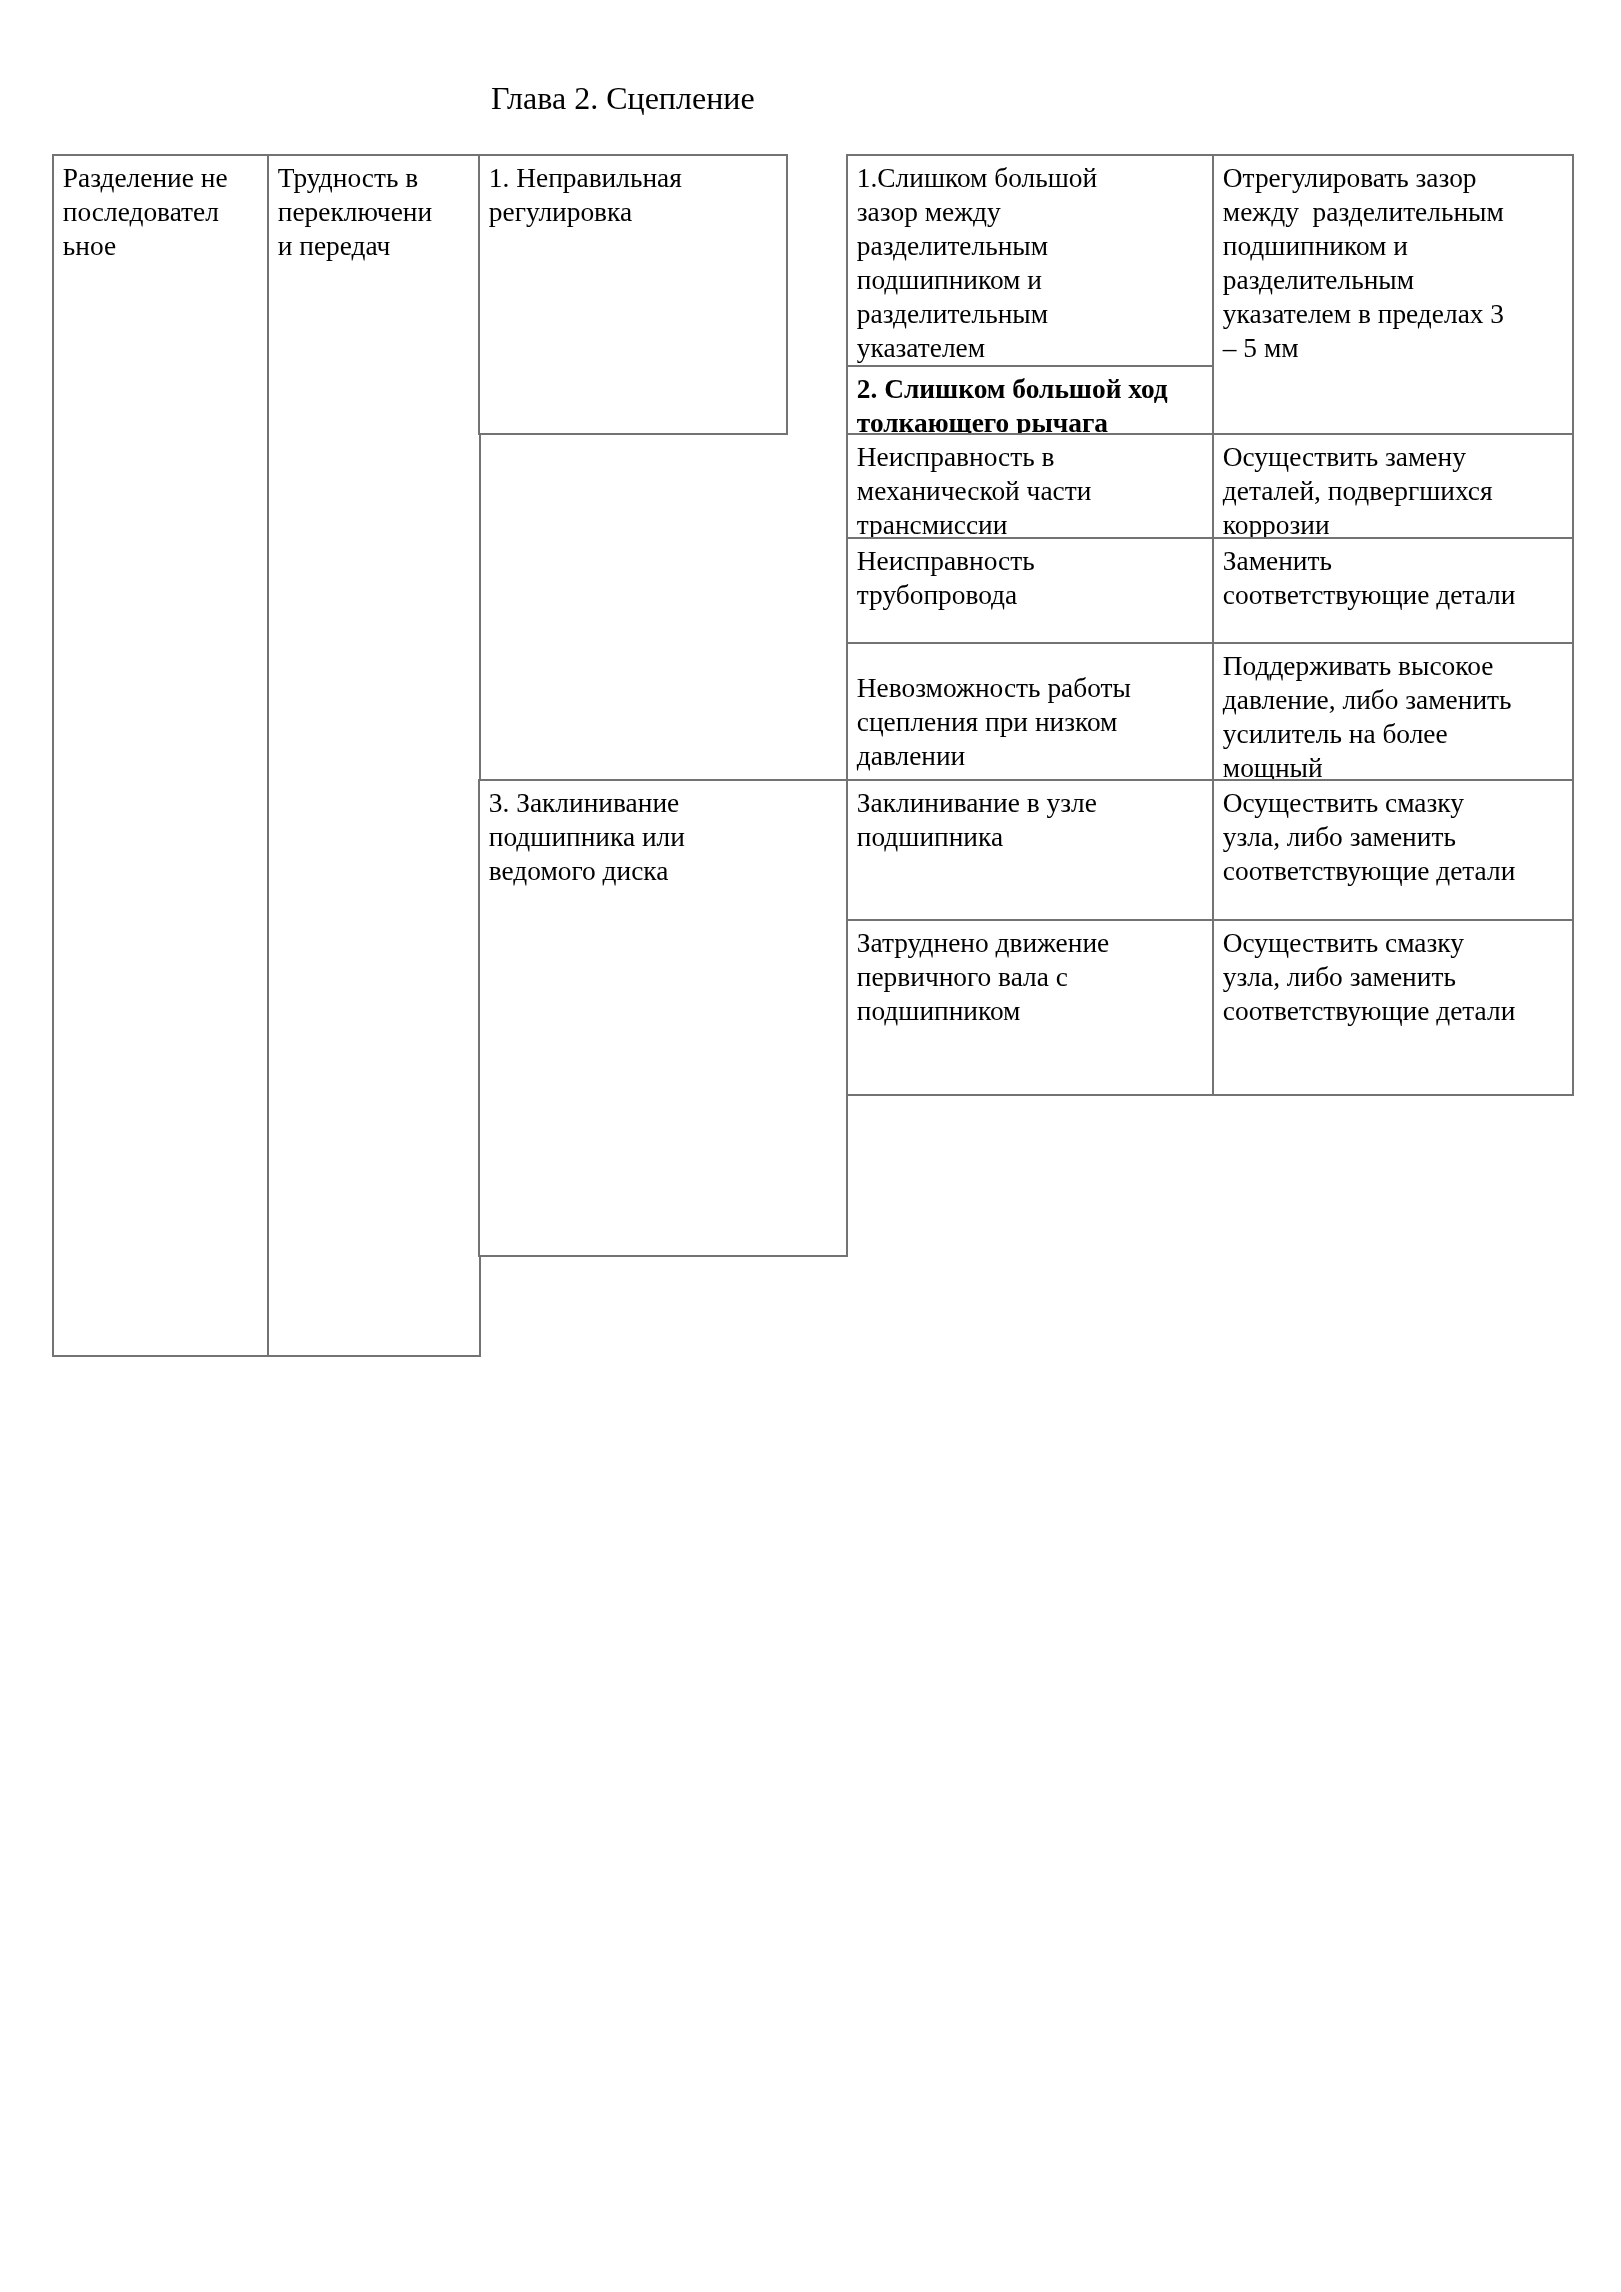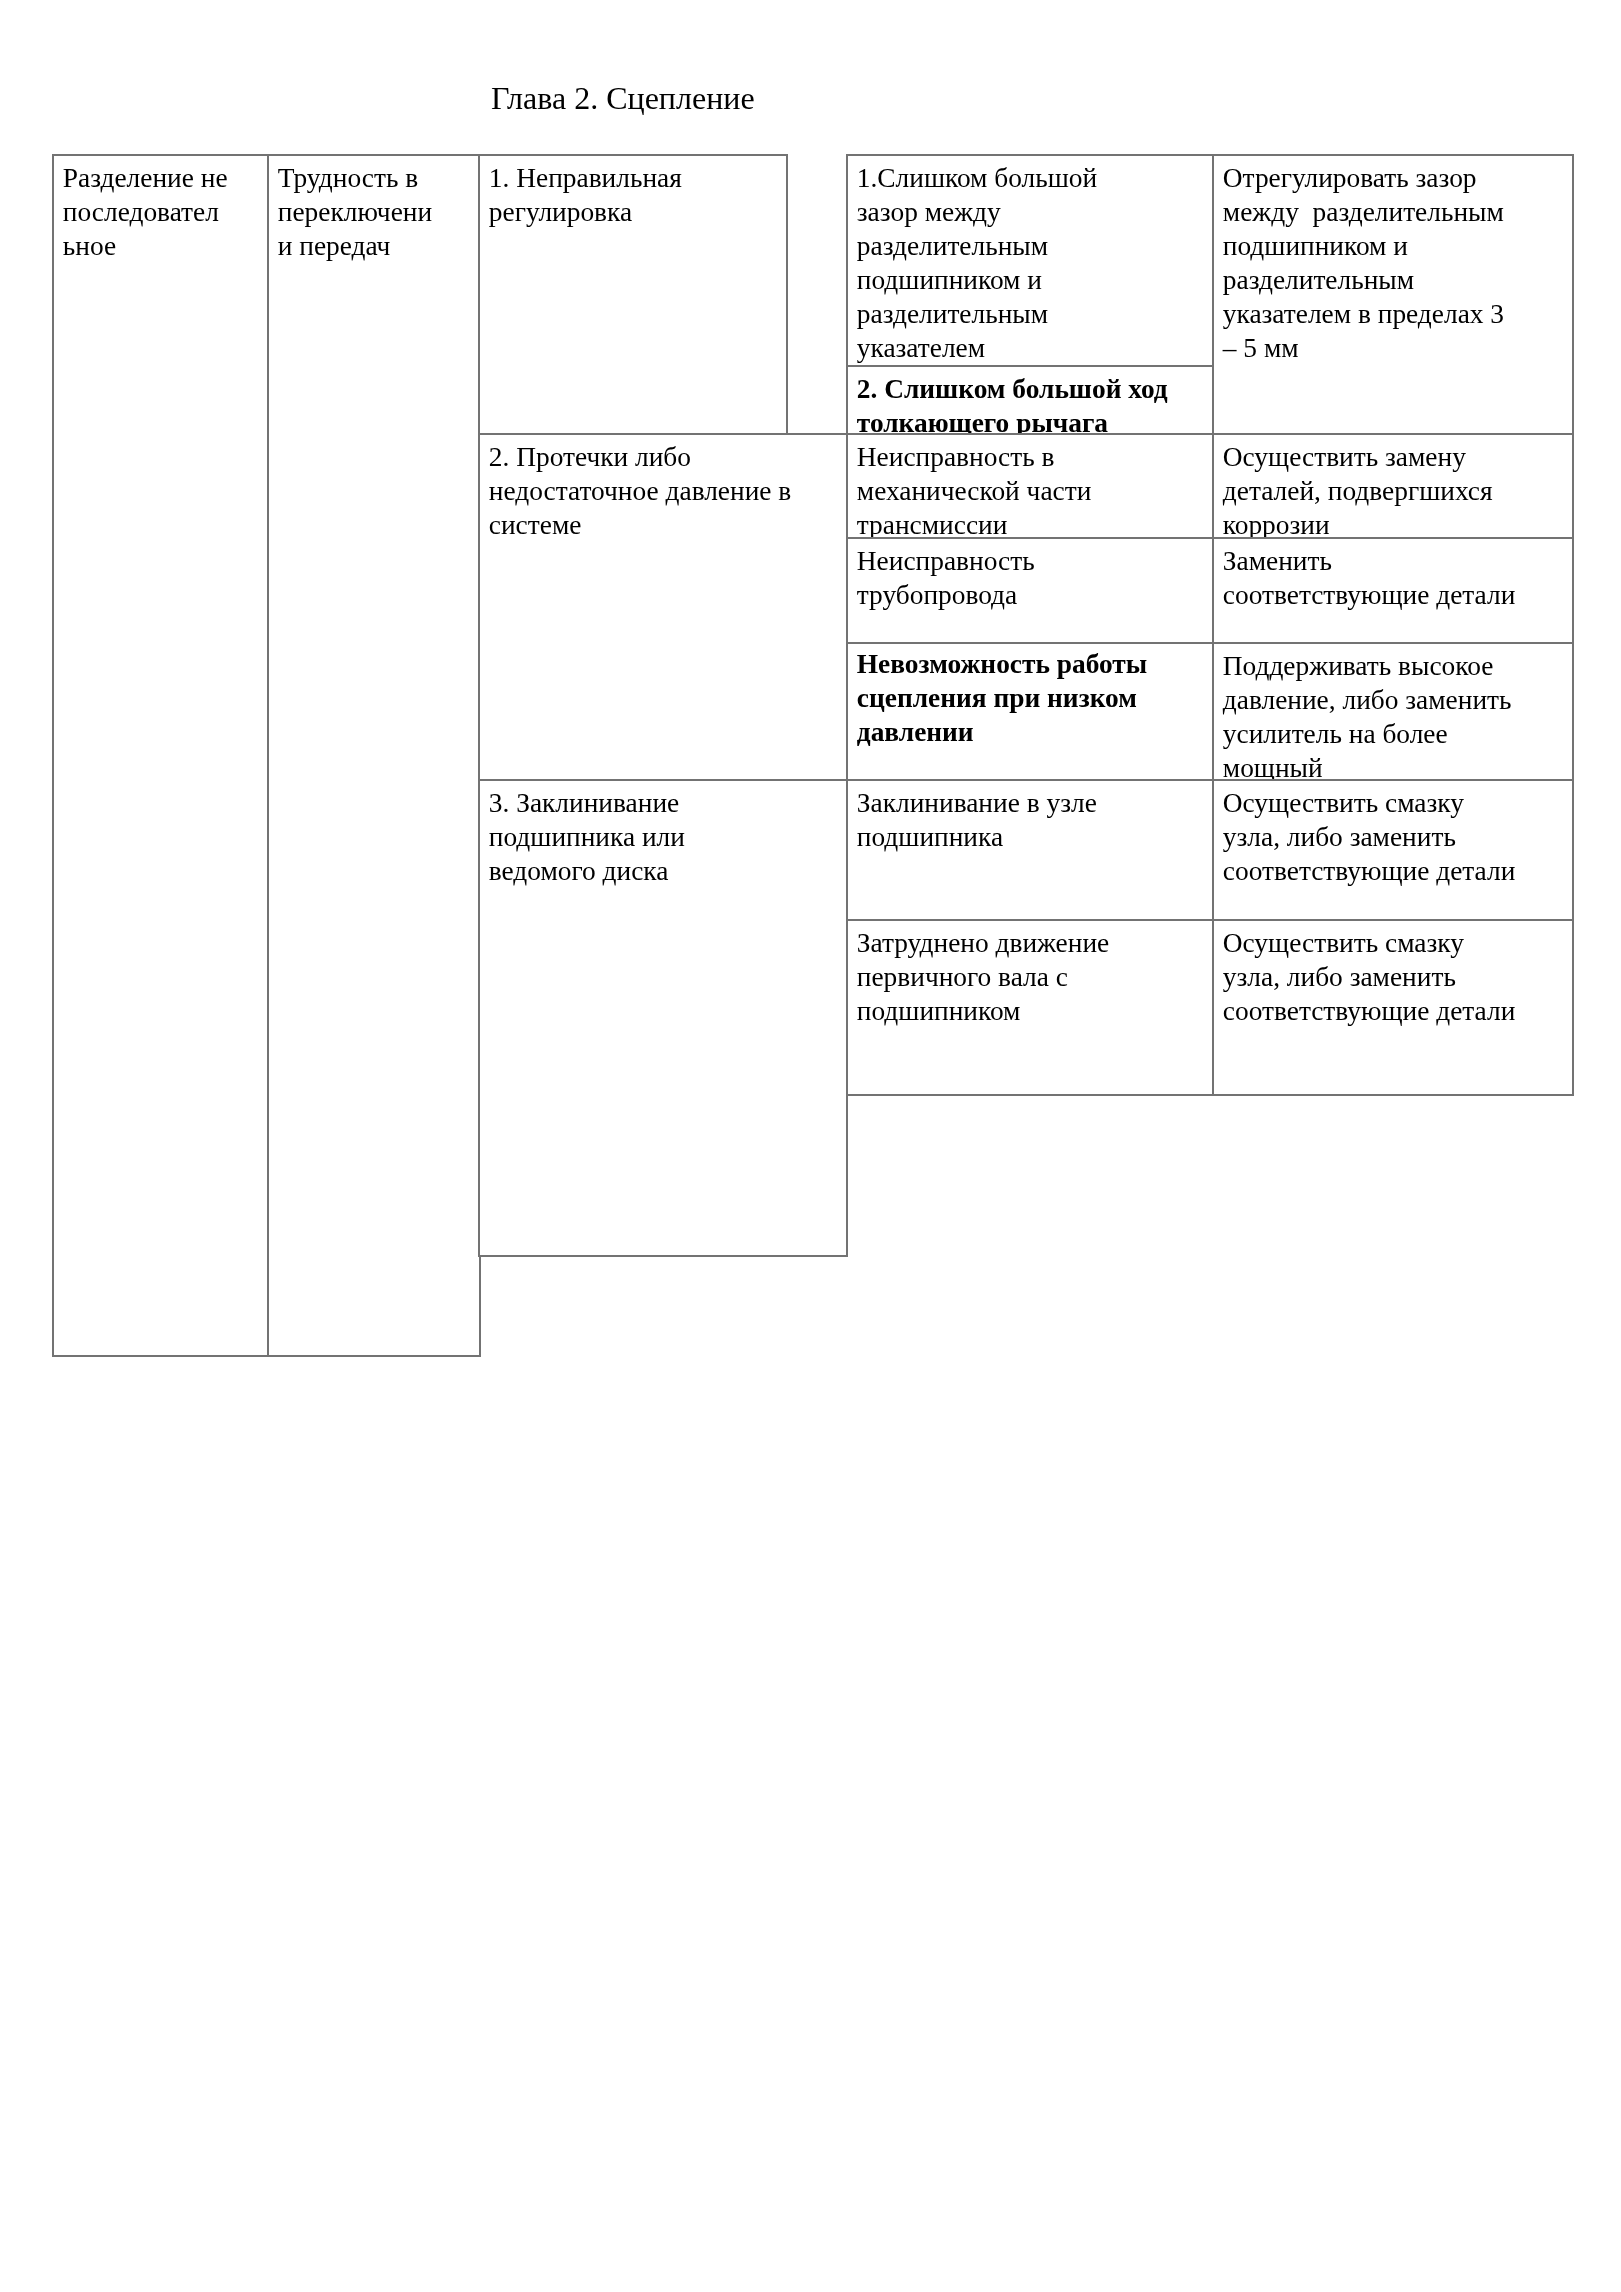--- a/index.html
+++ b/index.html
@@ -24,42 +24,39 @@
     position: absolute;
     box-sizing: border-box;
     border: 2px solid #737373;
     background: #ffffff;
     padding: 4.9px 8.8px 3.9px 8.8px;
     font-size: 27.4px;
     line-height: 34px;
     white-space: pre-wrap;
     overflow: hidden;
   }
-  .pad-top { padding-top: 3px; font-weight: bold; }
+  .pad-top { padding-top: 27px; }
 </style>
 </head>
 <body>
 
 <div id="page">
 
   <div id="doc-title">Глава 2. Сцепление</div>
 
   <div class="cell" style="left:52px; top:154px; width:217px; height:1203px;">Разделение не
 последовател
 ьное</div>
 
   <div class="cell" style="left:267px; top:154px; width:214px; height:1203px;">Трудность в
 переключени
 и передач</div>
 
   <div class="cell" style="left:478px; top:154px; width:310px; height:281px;">1. Неправильная
 регулировка</div>
-  <div class="cell" style="left:478px; top:433px; width:370px; height:348px;">2. Протечки либо
-недостаточное давление в
-системе</div>
   <div class="cell" style="left:478px; top:779px; width:370px; height:478px;">3. Заклинивание
 подшипника или
 ведомого диска</div>
 
   <div class="cell" style="left:846px; top:154px; width:369px; height:213px;">1.Слишком большой
 зазор между
 разделительным
 подшипником и
 разделительным
 указателем</div>

